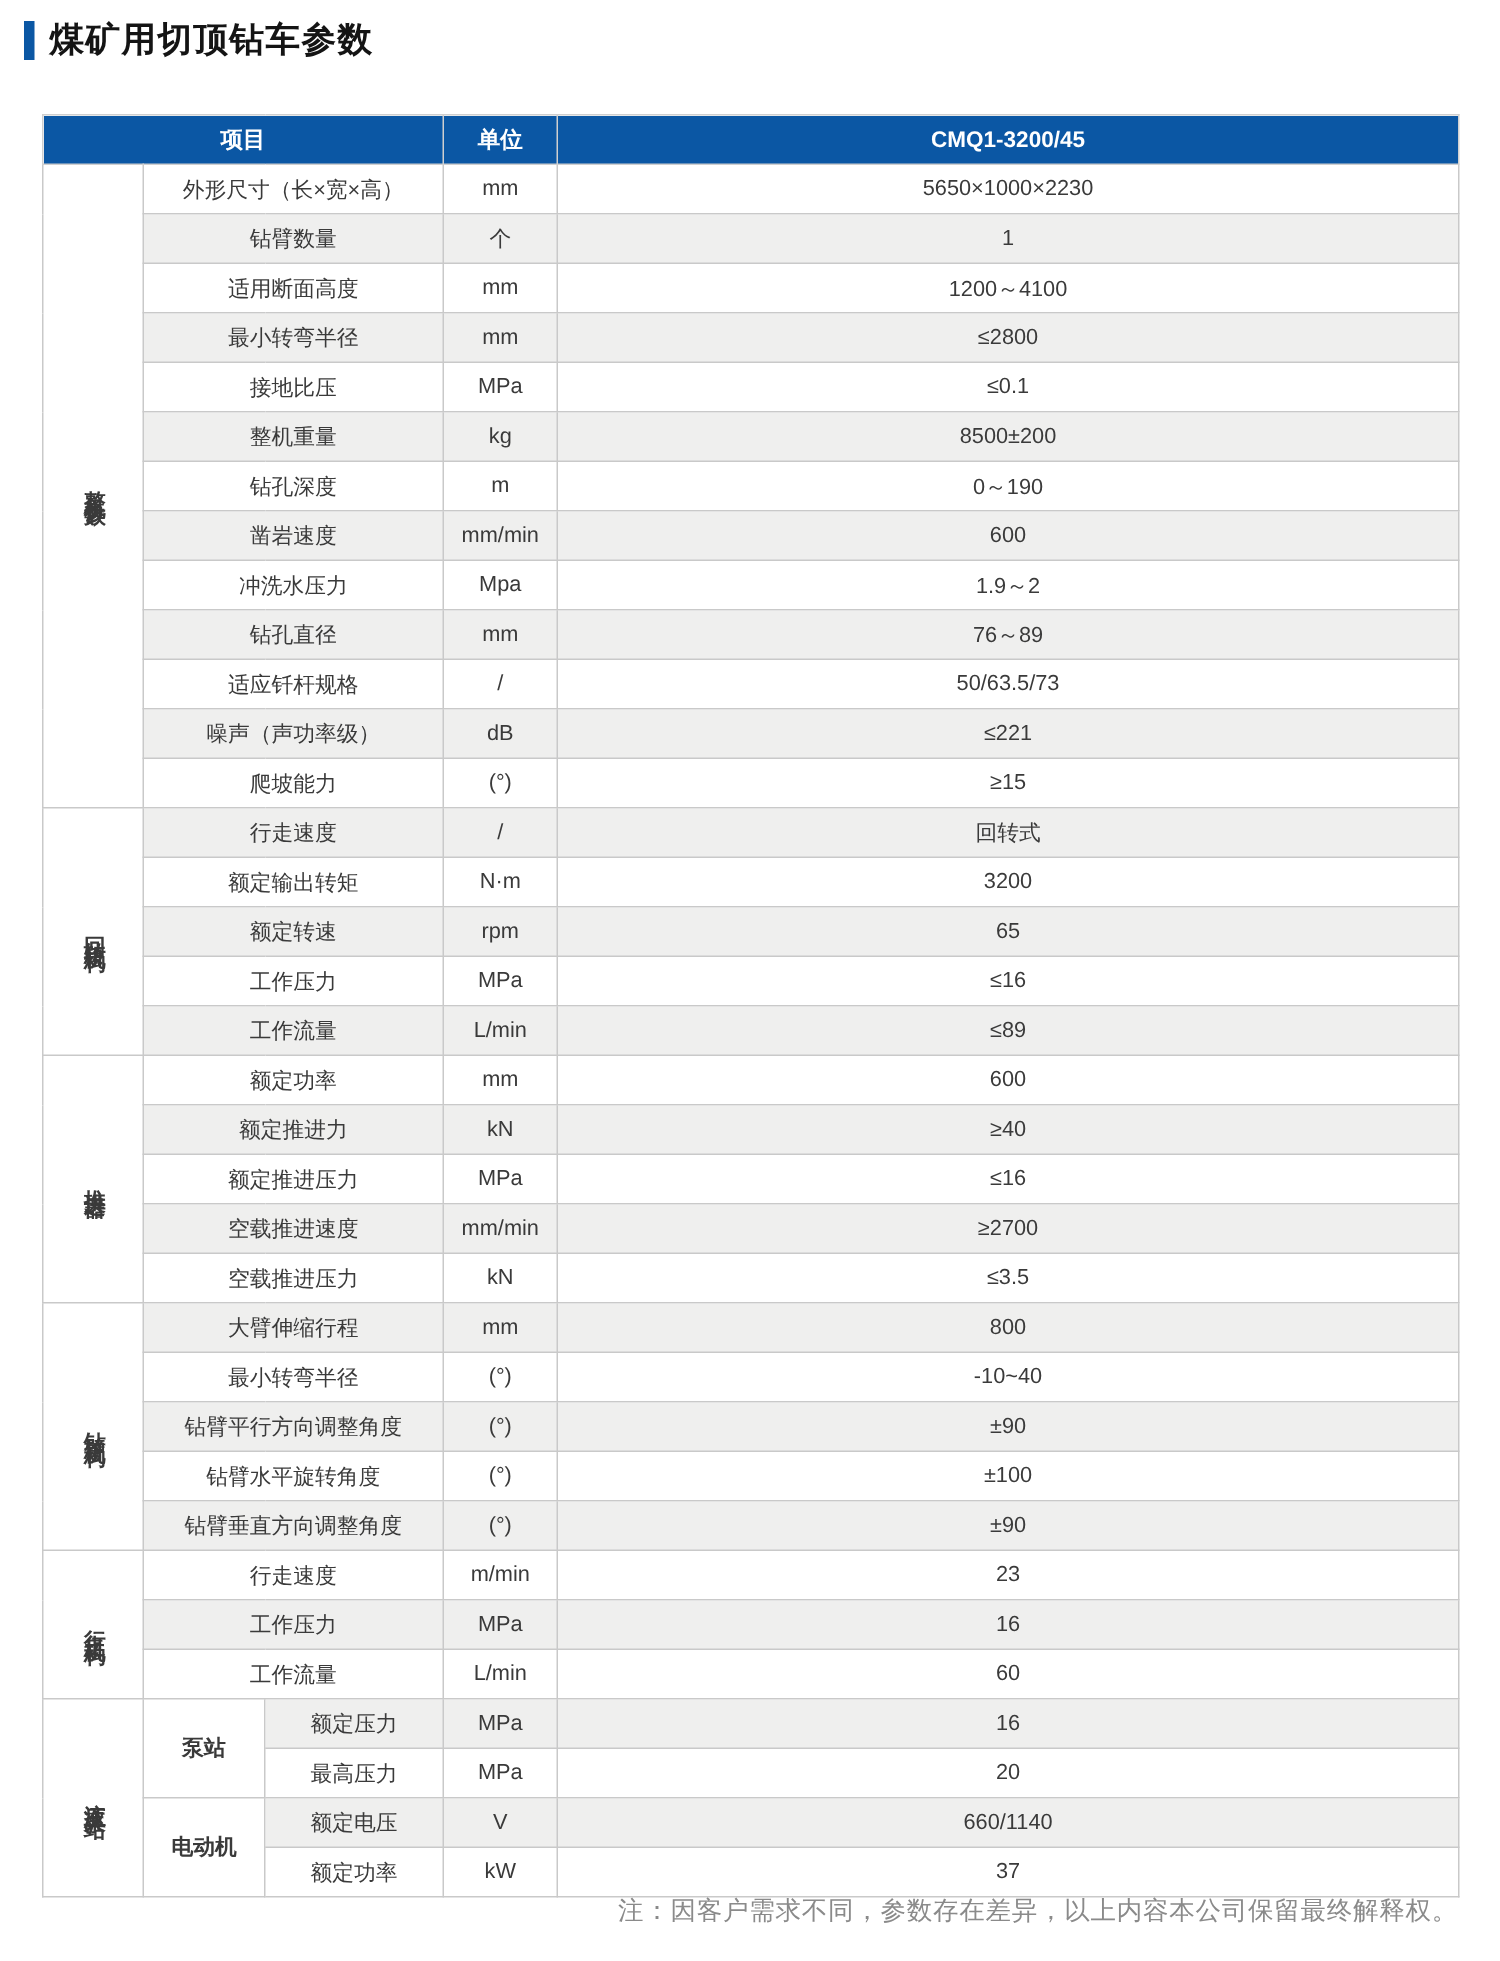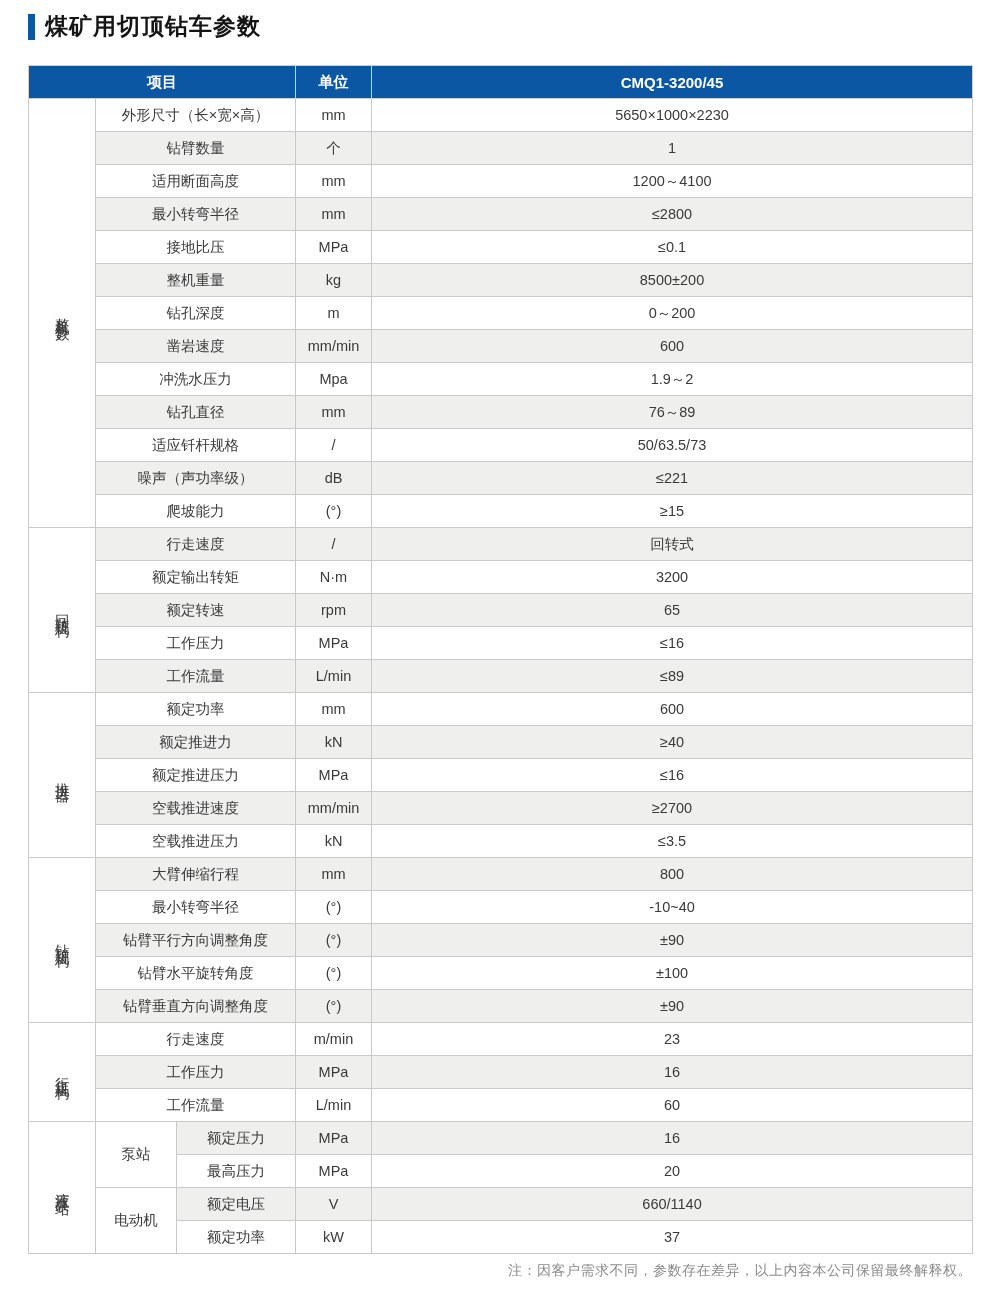--- a/index.html
+++ b/index.html
@@ -9,48 +9,48 @@
     --stripe:#efefee;
     --border:#c9c9c9;
     --text:#3a3a3a;
     --note:#8a8a8a;
   }
   *{margin:0;padding:0;box-sizing:border-box;}
   html,body{width:1000px;height:1307px;background:#ffffff;
     font-family:"Liberation Sans","DejaVu Sans",sans-serif;color:var(--text);}
   .page{position:relative;width:1000px;height:1307px;background:#fff;overflow:hidden;}
 
-  .title-wrap{position:absolute;left:28px;top:11px;display:flex;align-items:center;gap:10px;}
+  .title-wrap{position:absolute;left:16px;top:11px;display:flex;align-items:center;gap:10px;}
   .title-bar{width:7px;height:26px;background:var(--accent);}
   .page-title{font-size:23px;font-weight:700;color:#141414;letter-spacing:1px;}
 
-  table.spec{position:absolute;left:28px;top:65px;width:944px;
+  table.spec{position:absolute;left:28px;top:76px;width:944px;
     border-collapse:collapse;table-layout:fixed;font-size:14.5px;}
   table.spec col.c-group{width:67px;}
   table.spec col.c-subgroup{width:81px;}
   table.spec col.c-item{width:119px;}
   table.spec col.c-unit{width:76px;}
   table.spec col.c-value{width:601px;}
 
   table.spec th, table.spec td{
     border:1px solid var(--border);
     text-align:center;vertical-align:middle;
     overflow:hidden;white-space:nowrap;
   }
   table.spec thead tr{height:33px;}
   table.spec tbody tr{height:33px;}
   table.spec th{background:var(--header-bg);color:var(--header-text);
     font-weight:700;font-size:15px;border-color:#cfcfcf;}
   tr.stripe td.item-cell, tr.stripe td.unit-cell, tr.stripe td.value-cell{background:var(--stripe);}
-  td.group-cell, td.subgroup-cell{background:#ffffff;}
+  td.group-cell, td.subgroup-cell{background:#ffffff;font-weight:bold;}
   .vtext{writing-mode:vertical-rl;text-orientation:upright;
     letter-spacing:3px;line-height:1;display:inline-block;}
 
   .footnote{position:absolute;right:28px;top:1262px;
-    font-size:14px;color:var(--note);letter-spacing:.5px;}
+    font-size:17px;color:var(--note);letter-spacing:.5px;}
 </style>
 </head>
 <body>
 
 <div class="page">
 
   <div class="title-wrap">
     <span class="title-bar"></span>
     <span class="page-title">煤矿用切顶钻车参数</span>
   </div>
@@ -98,21 +98,21 @@
           <td class="value-cell">≤0.1</td>
         </tr>
         <tr class="stripe">
           <td class="item-cell" colspan="2">整机重量</td>
           <td class="unit-cell">kg</td>
           <td class="value-cell">8500±200</td>
         </tr>
         <tr>
           <td class="item-cell" colspan="2">钻孔深度</td>
           <td class="unit-cell">m</td>
-          <td class="value-cell">0～200</td>
+          <td class="value-cell">0～190</td>
         </tr>
         <tr class="stripe">
           <td class="item-cell" colspan="2">凿岩速度</td>
           <td class="unit-cell">mm/min</td>
           <td class="value-cell">600</td>
         </tr>
         <tr>
           <td class="item-cell" colspan="2">冲洗水压力</td>
           <td class="unit-cell">Mpa</td>
           <td class="value-cell">1.9～2</td>

